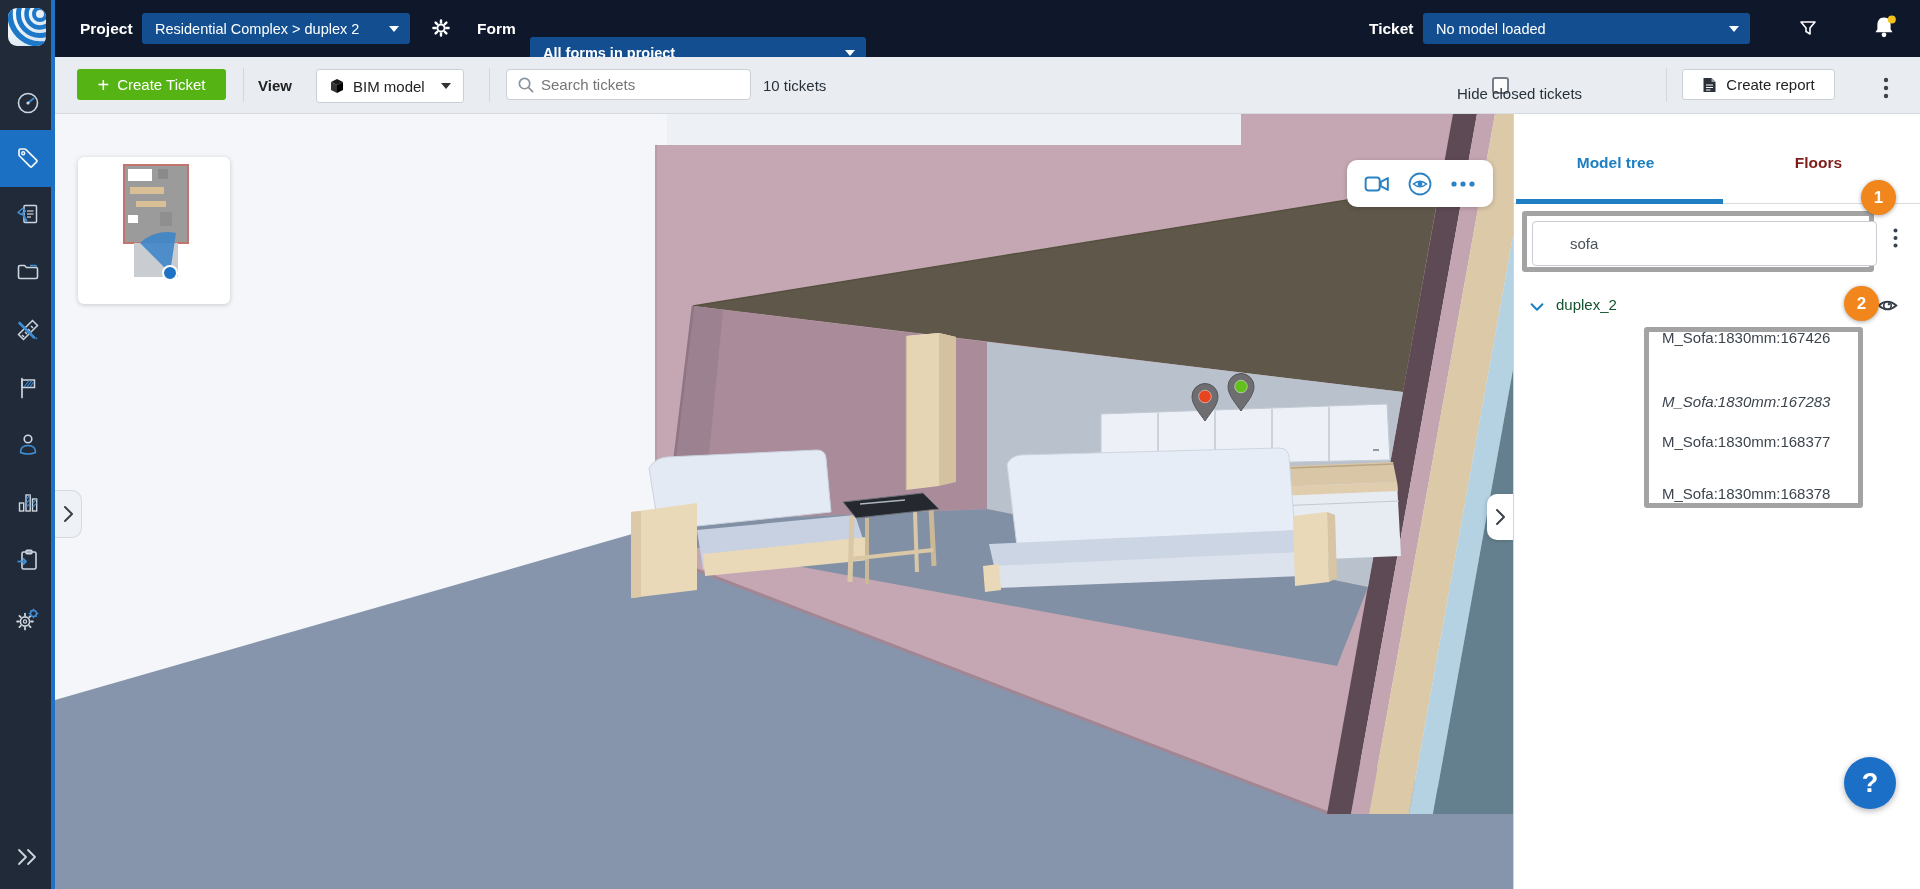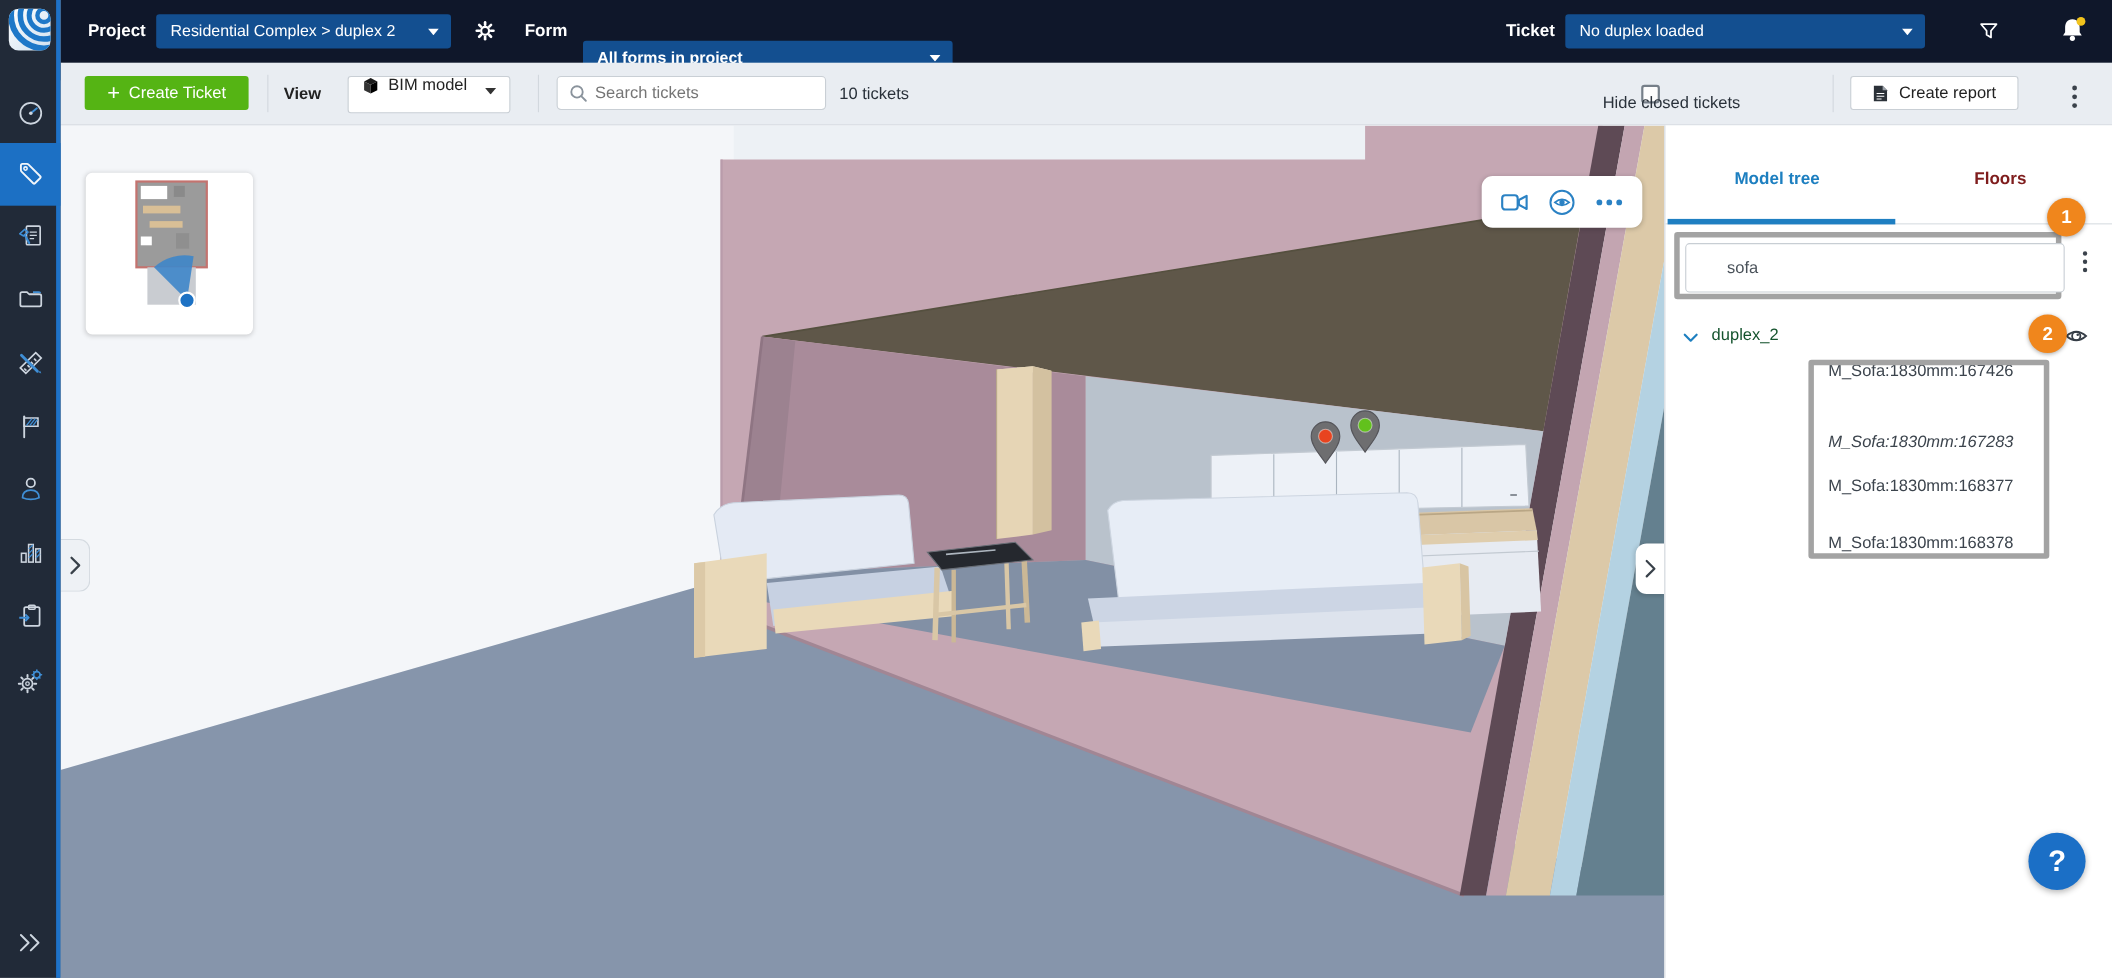--- a/index.html
+++ b/index.html
@@ -242,21 +242,21 @@
     <div class="tb-label" style="left:422px;">Form</div>
     <div class="tb-drop" style="left:475px;width:336px;font-weight:bold;margin-top:24px;">
       <span>All forms in project</span>
       <svg class="caret" width="10" height="6" viewBox="0 0 10 6">
           <polygon points="0,0 10,0 5,6" fill="#fff"></polygon>
         </svg>
     </div>
 
     <div class="tb-label" style="left:1314px;">Ticket</div>
     <div class="tb-drop" style="left:1368px;width:327px;">
-      <span>No duplex loaded</span>
+      <span>No model loaded</span>
       <svg class="caret" width="10" height="6" viewBox="0 0 10 6">
           <polygon points="0,0 10,0 5,6" fill="#fff"></polygon>
         </svg>
     </div>
     <div class="abs" style="left:1743px;top:18px;cursor:pointer;">
       <svg width="20" height="20" viewBox="0 0 20 20">
         <path d="M3,4 H17 L12,10 V16 L8,13.5 V10 Z" fill="none" stroke="#fff" stroke-width="1.6" stroke-linejoin="round"></path>
       </svg>
     </div>
     <div class="abs" style="left:1816px;top:14px;cursor:pointer;">
@@ -268,21 +268,21 @@
     </div>
   </div>
 
   <div id="toolbar">
     <div class="btn-green">
       <span style="font-size:20px;line-height:1;">+</span>
       <span>Create Ticket</span>
     </div>
     <div class="tbar-div" style="left:188px;"></div>
     <div class="abs plain-txt" style="left:203px;top:0;height:57px;display:flex;align-items:center;font-weight:bold;color:#222;">View</div>
-    <div class="btn-white abs" style="left:261px;top:12px;width:148px;height:31px;padding:16px 12px;gap:8px;align-items:flex-end;">
+    <div class="btn-white abs" style="left:261px;top:12px;width:148px;height:31px;padding:16px 12px;gap:8px;">
       <svg width="16" height="16" viewBox="0 0 16 16">
         <polygon points="8,1 14,4 8,7 2,4" fill="#1a1a1a"></polygon>
         <polygon points="2,4 8,7 8,15 2,12" fill="#333"></polygon>
         <polygon points="14,4 8,7 8,15 14,12" fill="#000"></polygon>
       </svg>
       <span style="flex:1;">BIM model</span>
       <svg width="10" height="6" viewBox="0 0 10 6">
           <polygon points="0,0 10,0 5,6" fill="#333"></polygon>
         </svg>
     </div>

